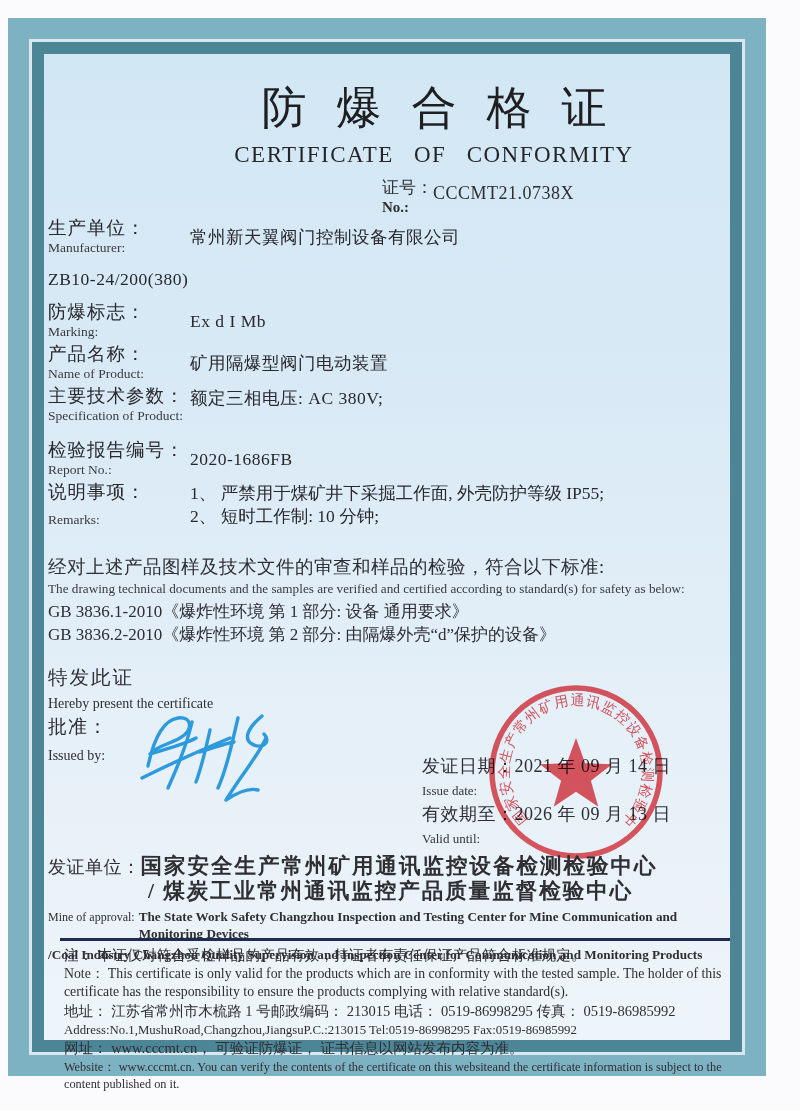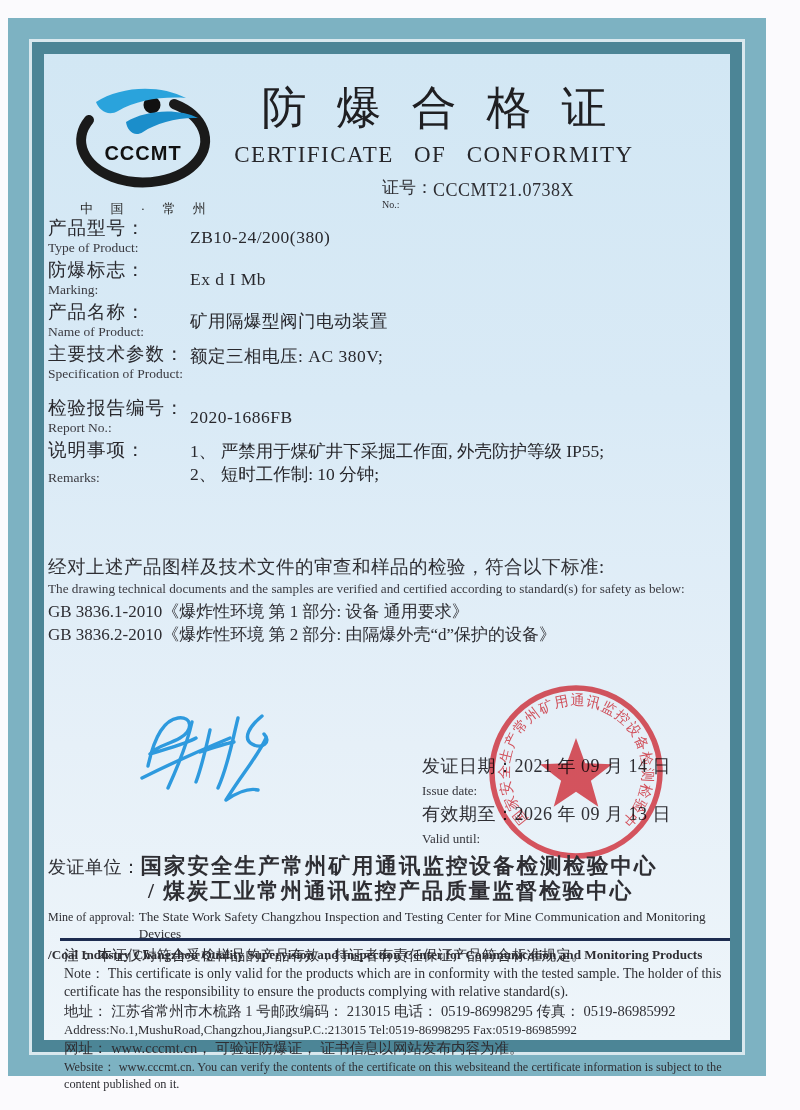--- a/index.html
+++ b/index.html
@@ -20,21 +20,21 @@
 
   
   .titles { position:absolute; left:150px; top:24px; width:480px; text-align:center; }
   .title-cn { font-size:45px; letter-spacing:30px; padding-left:30px; color:#1f1f22; font-weight:500; white-space:nowrap; }
   .title-en { margin-top:4px; font-size:23px; letter-spacing:1.5px; word-spacing:13px; color:#26262a; white-space:nowrap; }
 
   
   .certno { position:absolute; left:338px; top:122px; display:flex; align-items:center; gap:0; }
   .certno-labels { text-align:left; }
   .certno-cn { font-size:17px; }
-  .certno-en { font-size:10px; }
+  .certno-en { font-size:15px;font-weight:bold; }
   .certno-val { font-size:18px; letter-spacing:.5px; padding-bottom:6px; }
 
   
   .fields { position:absolute; left:4px; top:164px; right:8px; }
   .row { display:grid; grid-template-columns:142px 1fr; min-height:38px; margin-bottom:4px; }
   .lbl-cn { font-size:18.5px; line-height:21px; letter-spacing:1px; color:#29292e; }
   .lbl-en { font-size:13.5px; line-height:17px; color:#3a3a40; }
   .val { font-size:17.5px; display:flex; align-items:center; color:#28282d; letter-spacing:.5px; }
   .val.top { align-items:flex-start; }
   .row.gap-before { margin-top:16px; }
@@ -63,72 +63,65 @@
            mix-blend-mode:multiply; opacity:.92; }
 
   
   .approval { position:absolute; left:4px; top:800px; right:4px; }
   .ap-line1 { display:flex; align-items:center; }
   .ap-label { font-size:18px; letter-spacing:.5px; white-space:nowrap; }
   .ap-cn { font-size:21.5px; font-weight:bold; letter-spacing:2px; line-height:25px; white-space:nowrap; }
   .ap-cn2 { margin-left:100px; font-size:21.5px; font-weight:bold; letter-spacing:2px; line-height:25px; white-space:nowrap; }
   .ap-en-row { display:flex; align-items:baseline; margin-top:3px; }
   .ap-en-label { font-size:12px; white-space:nowrap; }
-  .ap-en { font-size:13.2px; font-weight:normal; line-height:17px; }
+  .ap-en { font-size:13.2px; font-weight:bold; line-height:17px; }
   .ap-en2 { font-size:13.2px; font-weight:bold; line-height:17px; margin-top:4px; }
 
   
   .notes { position:absolute; left:0; right:0; top:884px; border-top:3px solid #1d2c50; padding:5px 4px 0 4px;margin-left:16px; }
   .nt-cn  { font-size:14.5px; line-height:19px; letter-spacing:.3px; }
   .nt-en  { font-size:13.8px; line-height:18px; }
   .nt-addr-cn { font-size:14.5px; line-height:21px; }
   .nt-addr-en { font-size:12.8px; line-height:16px; }
   .nt-web-cn  { font-size:14.5px; line-height:21px; }
   .nt-web-en  { font-size:12.3px; line-height:17px; }
 </style>
 </head>
 <body>
 
 <div class="page">
   <div class="frame-outer">
     <div class="frame-mid">
       <div class="paper">
 
-        <div class="logo">
-          <svg width="150" height="106" viewBox="0 0 150 106">
-            <path d="M 106 16 A 62 42 0 1 1 21 32" fill="none" stroke="#1a1a1a" stroke-width="10" stroke-linecap="round"></path>
-            <circle cx="84" cy="17" r="8.5" fill="#111"></circle>
-            <path d="M 28 14 C 52 -2 92 -4 118 10 C 96 8 68 12 50 23 C 40 29 31 22 28 14 Z" fill="#2aa3dc"></path>
-            <path d="M 58 34 C 78 22 110 20 130 30 C 110 29 88 35 75 44 C 66 50 59 42 58 34 Z" fill="#1b8ecb"></path>
-            <text x="75" y="72" text-anchor="middle" font-family="Liberation Sans, sans-serif" font-weight="bold" font-size="20" letter-spacing="1" fill="#111">CCCMT</text>
-          </svg>
-          <div class="logo-region">中 国 · 常 州</div>
-        </div>
 
         <div class="titles">
           <div class="title-cn">防爆合格证</div>
           <div class="title-en">CERTIFICATE  OF  CONFORMITY</div>
         </div>
 
         <div class="certno">
           <div class="certno-labels">
             <div class="certno-cn">证号：</div>
             <div class="certno-en">No.:</div>
           </div>
           <div class="certno-val">CCCMT21.0738X</div>
         </div>
 
         <div class="fields">
 
-
-          <div class="row">
-            <div>
-              <div class="lbl-cn">产品型号：</div>
-              <div class="lbl-en">Type of Product:</div>
-            </div>
+          <div class="row">
+            <div>
+              <div class="lbl-cn">生产单位：</div>
+              <div class="lbl-en">Manufacturer:</div>
+            </div>
+            <div class="val">常州新天翼阀门控制设备有限公司</div>
+          </div>
+
+          <div class="row">
             <div class="val">ZB10-24/200(380)</div>
           </div>
 
           <div class="row">
             <div>
               <div class="lbl-cn">防爆标志：</div>
               <div class="lbl-en">Marking:</div>
             </div>
             <div class="val">Ex d I Mb</div>
           </div>
@@ -170,20 +163,26 @@
 
         </div>
 
         <div class="statement">
           <div class="st-cn">经对上述产品图样及技术文件的审查和样品的检验，符合以下标准:</div>
           <div class="st-en">The drawing technical documents and the samples are verified and certified according to standard(s) for safety as below:</div>
           <div class="st-item">GB 3836.1-2010《爆炸性环境 第 1 部分: 设备 通用要求》</div>
           <div class="st-item">GB 3836.2-2010《爆炸性环境 第 2 部分: 由隔爆外壳“d”保护的设备》</div>
         </div>
 
+        <div class="issue-left">
+          <div class="il-cn1">特发此证</div>
+          <div class="il-en1">Hereby present the certificate</div>
+          <div class="il-cn2">批准：</div>
+          <div class="il-en2">Issued by:</div>
+        </div>
 
         <div class="signature">
           <svg width="175" height="105" viewBox="0 0 175 105">
             <g fill="none" stroke="#2e9ade" stroke-width="3.4" stroke-linecap="round" stroke-linejoin="round">
               <path d="M 14 62 C 20 34 30 16 44 14 C 58 12 60 26 46 34 C 34 41 22 42 16 50 C 28 46 52 40 62 34"></path>
               <path d="M 8 74 C 40 58 72 44 96 34"></path>
               <path d="M 34 84 C 44 62 54 36 58 18"></path>
               <path d="M 76 26 C 72 44 68 62 62 78"></path>
               <path d="M 66 48 C 78 44 90 40 100 38"></path>
               <path d="M 104 14 C 98 38 94 62 84 84"></path>

